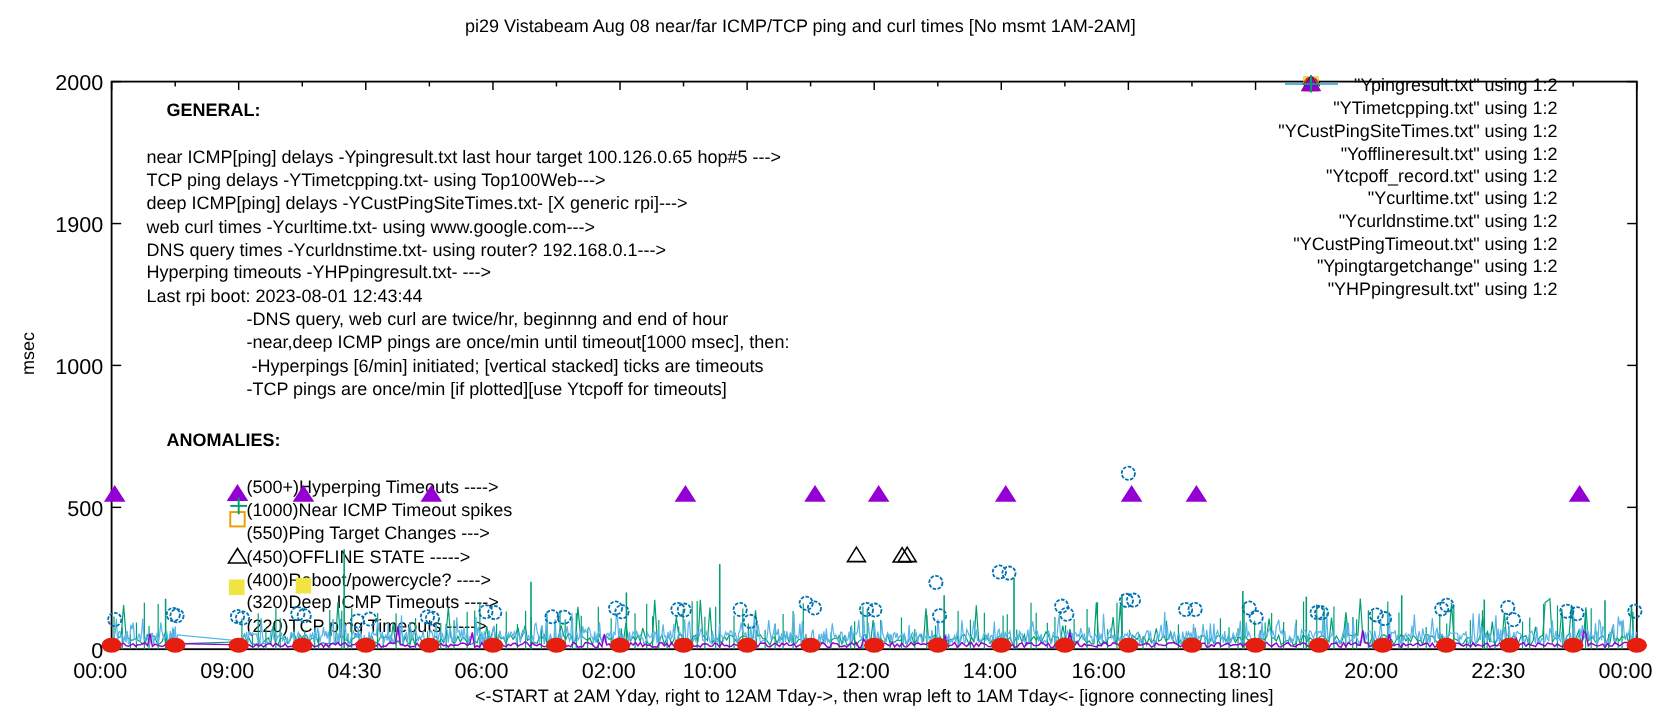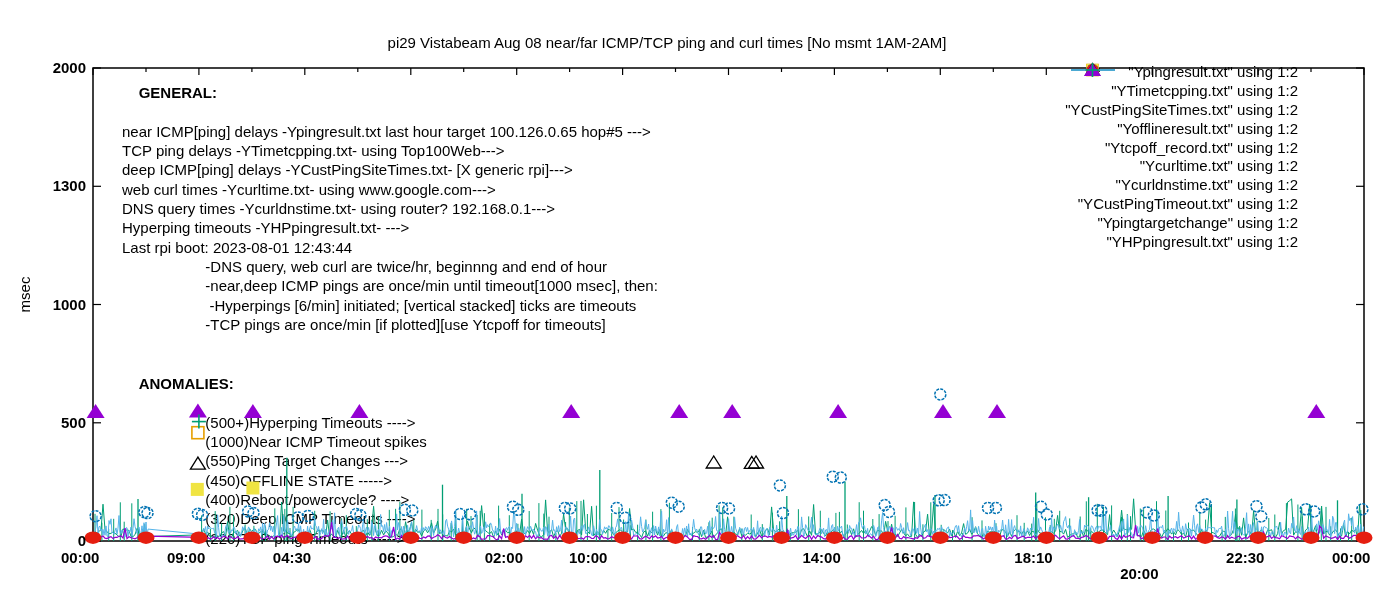--- a/index.html
+++ b/index.html
@@ -1,32 +1,32 @@
 <!DOCTYPE html>
 <html><head>
 <meta charset="utf-8">
 <style>
   html,body{margin:0;padding:0;background:#fff;}
   #canvas{
     position:relative;width:1400px;height:600px;background:#ffffff;overflow:hidden;
     font-family:"Liberation Sans", sans-serif;color:#000;
   }
   .abs{position:absolute;}
-  #title{left:0;top:14px;width:1334px;text-align:center;font-size:15px;margin-top:20px;}
+  #title{left:0;top:14px;width:1334px;text-align:center;font-size:15px;}
   #ylabel{left:-2px;top:286px;width:52px;text-align:center;font-size:15px;transform:rotate(-90deg);}
   #xlabel{left:93px;top:572px;width:1271px;text-align:center;font-size:15px;}
   .txtblock{font-size:15px;line-height:19.3px;white-space:pre;}
   #general{left:122px;top:64px;}
-  #anomalies{left:122px;top:355px;}
+  #anomalies{left:122px;top:339px;}
   .blockheading{font-weight:bold;margin-top:35px;}
   #legend{right:40px;top:62px;}
   .legend-row{display:flex;align-items:center;justify-content:flex-end;height:18.9px;}
   .legend-label{font-size:15px;white-space:pre;}
   .legend-sample{width:56px;height:16px;margin-left:6px;flex:0 0 auto;}
-  .ticklabel{position:absolute;font-size:15px;font-weight:bold;}
+  .ticklabel{position:absolute;font-size:18px;}
   .ytick{width:62px;text-align:right;}
   .xtick{width:64px;text-align:left;}
   svg{position:absolute;left:0;top:0;}
 </style>
 </head>
 <body>
 
 <div id="canvas">
   <div id="title" class="abs">pi29 Vistabeam Aug 08  near/far ICMP/TCP ping and curl times [No msmt 1AM-2AM]</div>
   <div id="ylabel" class="abs">msec</div>
@@ -376,33 +376,33 @@
       <g stroke="#009e73" stroke-width="1.6">
         <line x1="191.9" y1="421.6" x2="205.9" y2="421.6"></line>
         <line x1="198.9" y1="414.6" x2="198.9" y2="428.6"></line>
       </g>
     </svg>
 
   <div id="ticklabels">
       <span class="ticklabel ytick" style="left:24px;top:532px">0</span>
       <span class="ticklabel ytick" style="left:24px;top:413.8px">500</span>
       <span class="ticklabel ytick" style="left:24px;top:295.5px">1000</span>
-      <span class="ticklabel ytick" style="left:24px;top:177.3px">1300</span>
+      <span class="ticklabel ytick" style="left:24px;top:177.3px">1900</span>
       <span class="ticklabel ytick" style="left:24px;top:59px">2000</span>
       <span class="ticklabel xtick" style="left:61px;top:549px">00:00</span>
       <span class="ticklabel xtick" style="left:166.9px;top:549px">09:00</span>
       <span class="ticklabel xtick" style="left:272.8px;top:549px">04:30</span>
       <span class="ticklabel xtick" style="left:378.8px;top:549px">06:00</span>
       <span class="ticklabel xtick" style="left:484.7px;top:549px">02:00</span>
       <span class="ticklabel xtick" style="left:569px;top:549px">10:00</span>
       <span class="ticklabel xtick" style="left:696.5px;top:549px">12:00</span>
       <span class="ticklabel xtick" style="left:802.4px;top:549px">14:00</span>
       <span class="ticklabel xtick" style="left:893px;top:549px">16:00</span>
       <span class="ticklabel xtick" style="left:1014.3px;top:549px">18:10</span>
-      <span class="ticklabel xtick" style="left:1120.2px;top:565px">20:00</span>
+      <span class="ticklabel xtick" style="left:1120.2px;top:549px">20:00</span>
       <span class="ticklabel xtick" style="left:1226.1px;top:549px">22:30</span>
       <span class="ticklabel xtick" style="left:1332px;top:549px">00:00</span>
     </div>
 
   <div id="legend" class="abs">
       <div class="legend-row">
         <span class="legend-label">"Ypingresult.txt" using 1:2</span>
         <span class="legend-sample">
           <svg width="56" height="16">
             <line x1="6" y1="8" x2="50" y2="8" stroke="#9400d3" stroke-width="1.6"></line>
@@ -479,13 +479,14 @@
           <svg width="56" height="16">
             <g stroke="#009e73" stroke-width="1.6">
               <line x1="20.5" y1="8" x2="34.5" y2="8"></line>
               <line x1="27.5" y1="1" x2="27.5" y2="15"></line>
             </g>
           </svg>
         </span>
       </div>
     </div>
 
+  <div id="xlabel" class="abs">&lt;-START at 2AM Yday, right to 12AM Tday-&gt;, then wrap left to 1AM Tday&lt;- [ignore connecting lines]</div>
 </div>
 
 </body></html>

